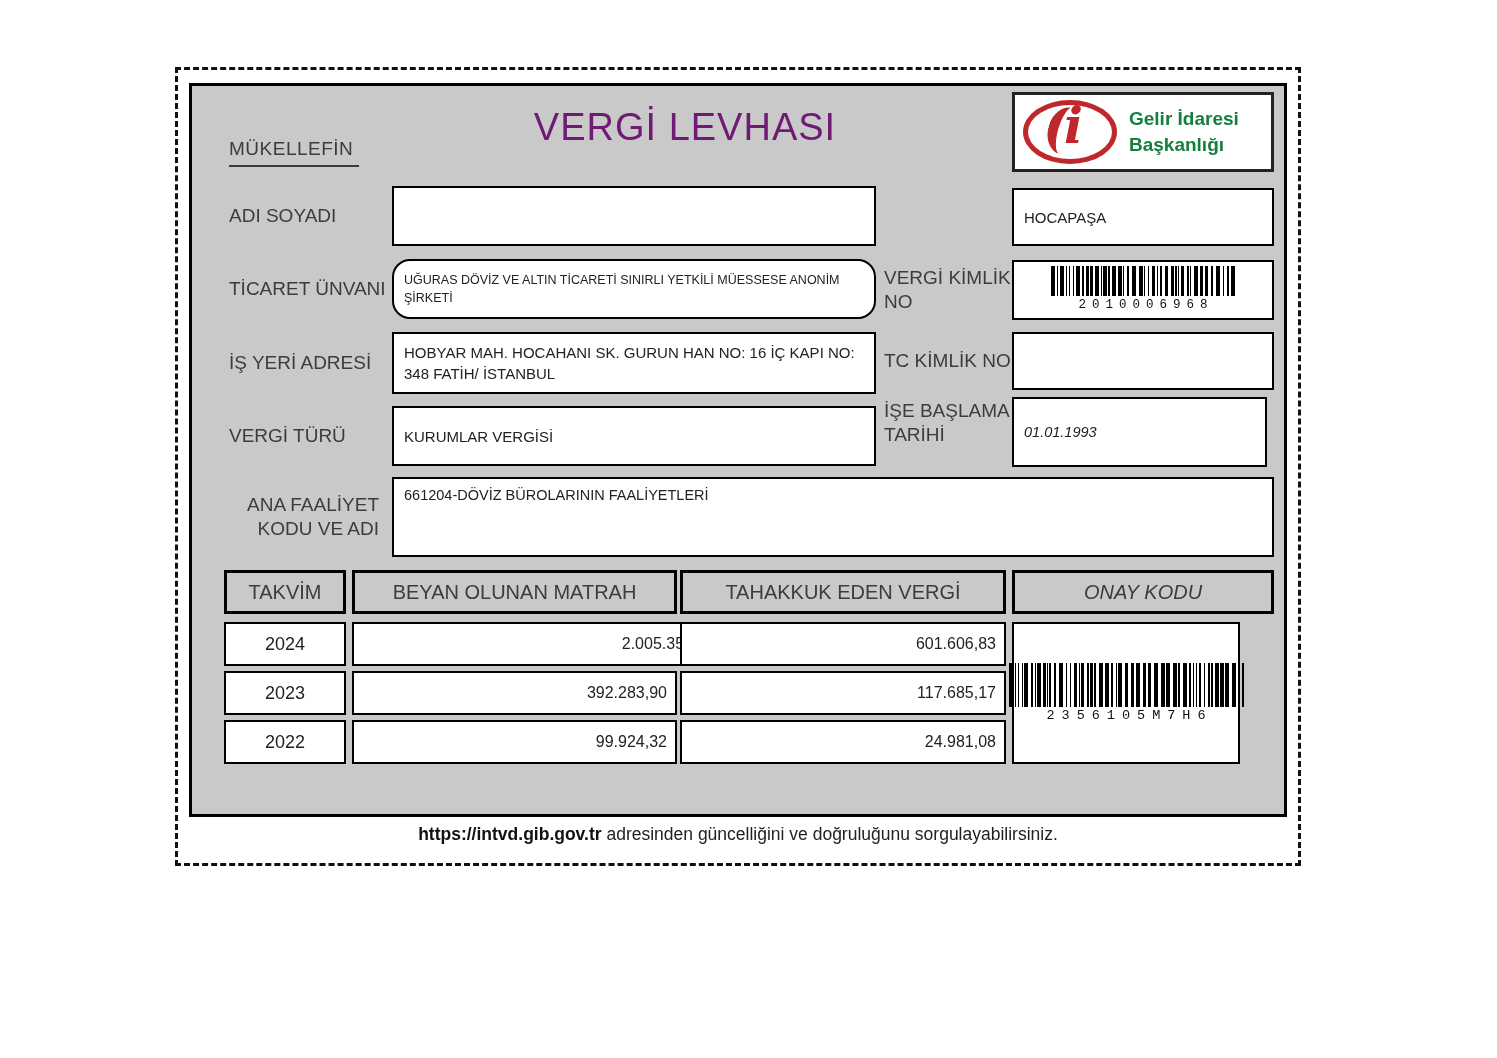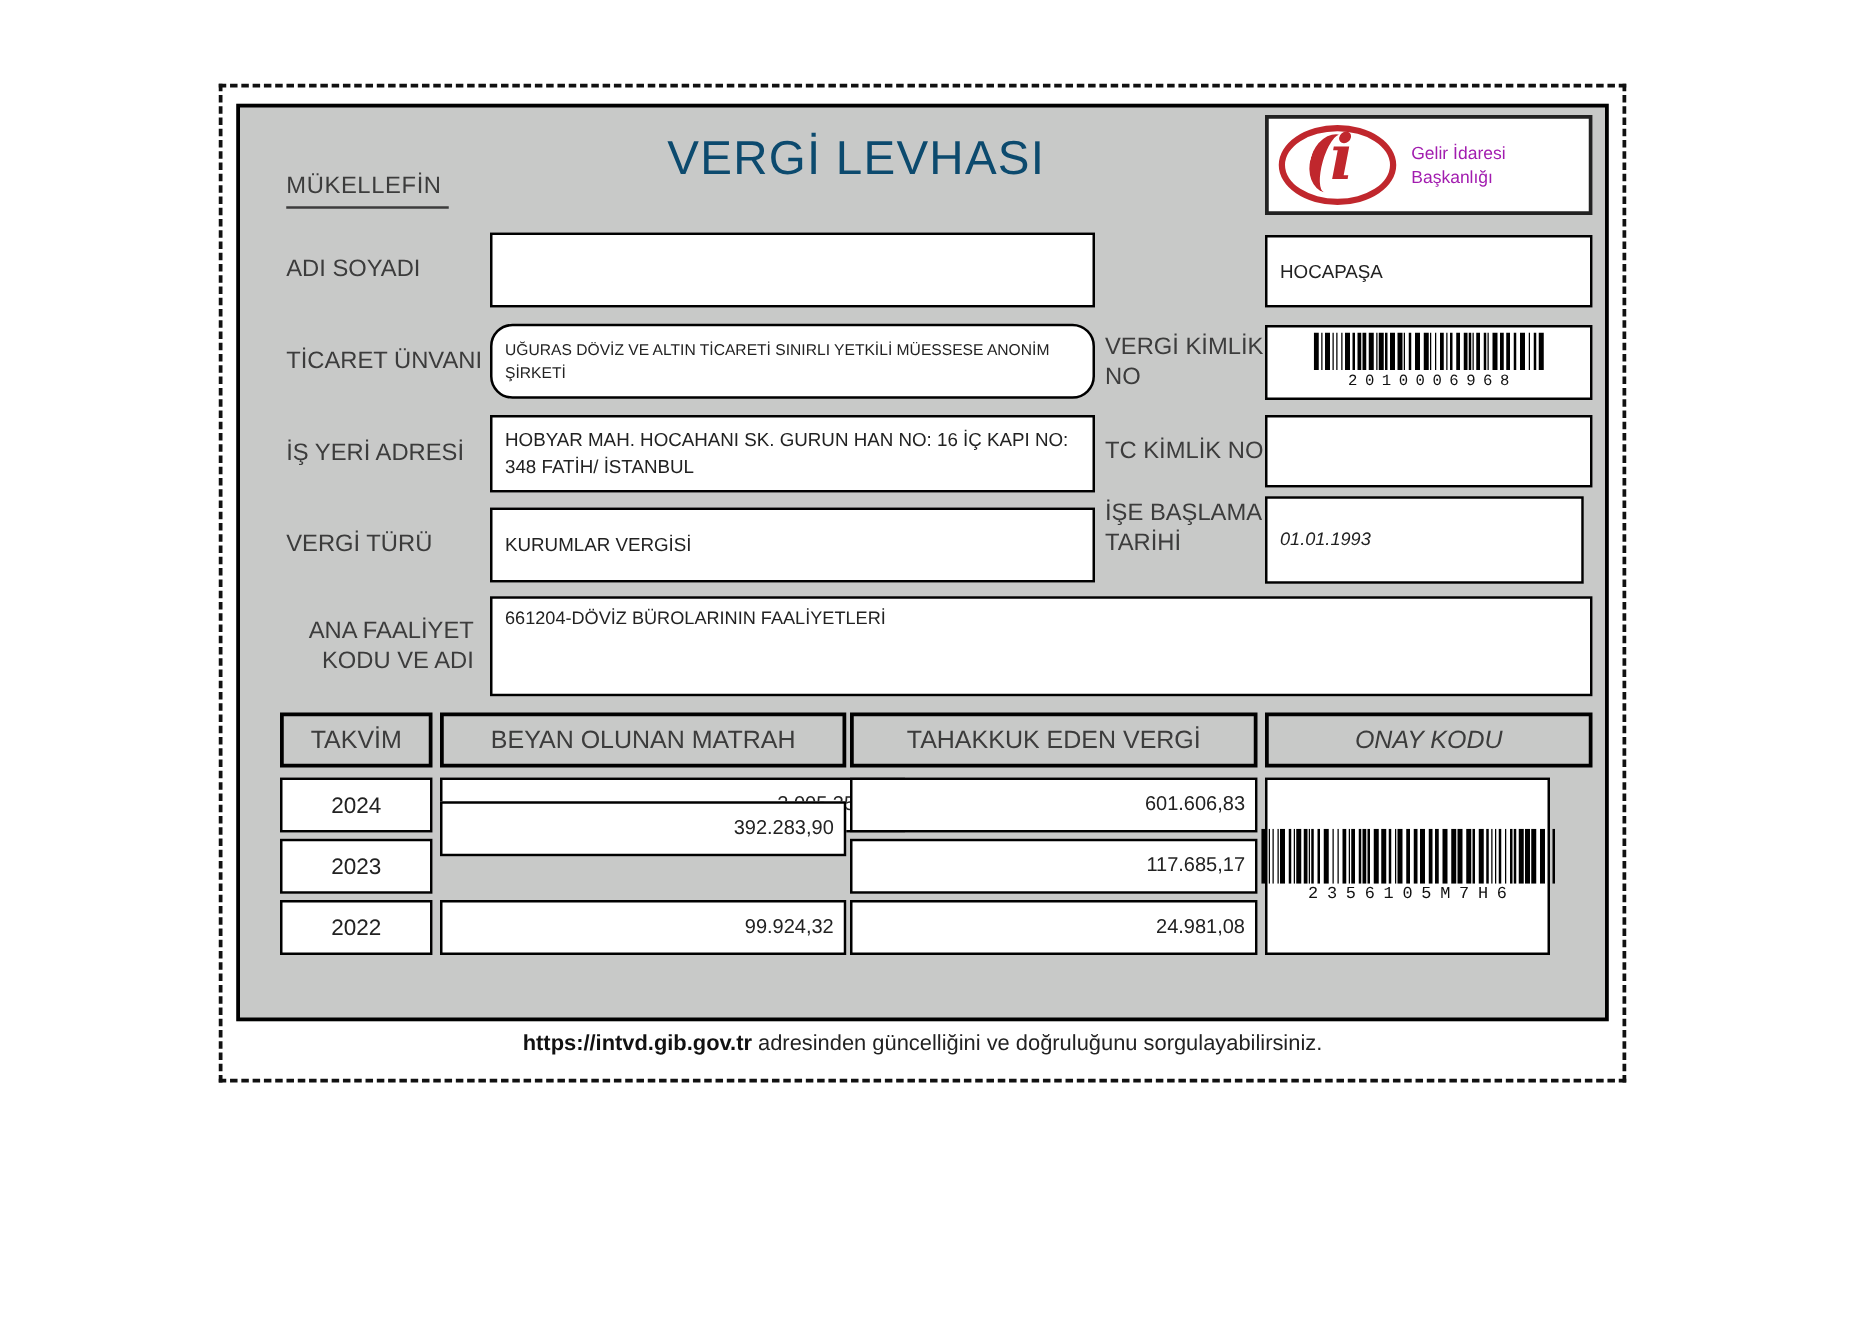--- a/index.html
+++ b/index.html
@@ -10,32 +10,32 @@
   .doc { position:absolute; left:175px; top:67px; width:1126px; height:799px;
     border:3px dashed #111; background:#fff; }
 
   .sheet { position:absolute; left:11px; top:13px; width:1098px; height:734px;
     background:#c8c9c8; border:3px solid #000; }
 
   .muk { position:absolute; left:37px; top:52px; font-size:19px; color:#3c3c3c;
     border-bottom:2px solid #3c3c3c; padding:0 6px 5px 0; letter-spacing:0.5px; }
 
   .title { position:absolute; left:0; top:20px; width:986px; text-align:center;
-    font-size:38px; color:#0c4a6e; letter-spacing:1px; }
+    font-size:38px; color:#701a75; letter-spacing:1px; }
 
   .logo { position:absolute; left:820px; top:6px; width:262px; height:80px;
     background:#fff; border:3px solid #222; display:flex; align-items:center;
     padding:0 8px; gap:12px; }
   .emblem { position:relative; width:94px; height:64px; border:5px solid #c0272d;
     border-radius:50%; flex:none; }
   .crescent { position:absolute; left:20px; top:2px; width:36px; height:48px;
     border-radius:50%; border-left:10px solid #c0272d; transform:rotate(16deg); }
   .ichar { position:absolute; left:36px; top:-9px; font-family:"DejaVu Serif", serif;
     font-style:italic; font-weight:bold; font-size:50px; color:#c0272d; line-height:1.2; }
-  .logotext { font-weight:normal; font-size:14px; color:#a21caf; line-height:1.35; }
+  .logotext { font-weight:bold; font-size:19px; color:#15803d; line-height:1.35; }
 
   .fl { position:absolute; color:#3c3c3c; font-size:19px; line-height:1.25;
     display:flex; align-items:center; }
   .fb { position:absolute; background:#fff; border:2px solid #000; color:#222;
     display:flex; align-items:center; padding:0 10px; font-size:15px; line-height:1.4; }
 
   .fb.small-text { font-size:12.5px; line-height:1.45;border-radius:18px; }
   .fb.top-align { align-items:flex-start; padding-top:6px; font-size:14.5px; }
   .fb.col { flex-direction:column; justify-content:center; padding:0; }
 
@@ -149,21 +149,21 @@
     <div class="th" style="left:32px;  top:484px; width:122px; height:44px;">TAKVİM</div>
     <div class="th" style="left:160px; top:484px; width:325px; height:44px;">BEYAN OLUNAN MATRAH</div>
     <div class="th" style="left:488px; top:484px; width:326px; height:44px;">TAHAKKUK EDEN VERGİ</div>
     <div class="th" style="left:820px; top:484px; width:262px; height:44px;font-style:italic;">ONAY KODU</div>
 
     <div class="td year" style="left:32px;  top:536px; width:122px; height:44px;">2024</div>
     <div class="td num" style="left:160px; top:536px; width:372px; height:44px;">2.005.356,11</div>
     <div class="td num" style="left:488px; top:536px; width:326px; height:44px;">601.606,83</div>
 
     <div class="td year" style="left:32px;  top:585px; width:122px; height:44px;">2023</div>
-    <div class="td num" style="left:160px; top:555px; width:325px; height:44px;text-align:center;">392.283,90</div>
+    <div class="td num" style="left:160px; top:585px; width:325px; height:44px;text-align:center;">392.283,90</div>
     <div class="td num" style="left:488px; top:585px; width:326px; height:44px;">117.685,17</div>
 
     <div class="td year" style="left:32px;  top:634px; width:122px; height:44px;">2022</div>
     <div class="td num" style="left:160px; top:634px; width:325px; height:44px;">99.924,32</div>
     <div class="td num" style="left:488px; top:634px; width:326px; height:44px;">24.981,08</div>
 
     <div class="td col" style="left:820px; top:536px; width:228px; height:142px;">
       <div class="bars onay">
           <span style="width:3px;margin-right:3px"></span>
           <span style="width:1px;margin-right:2px"></span>

